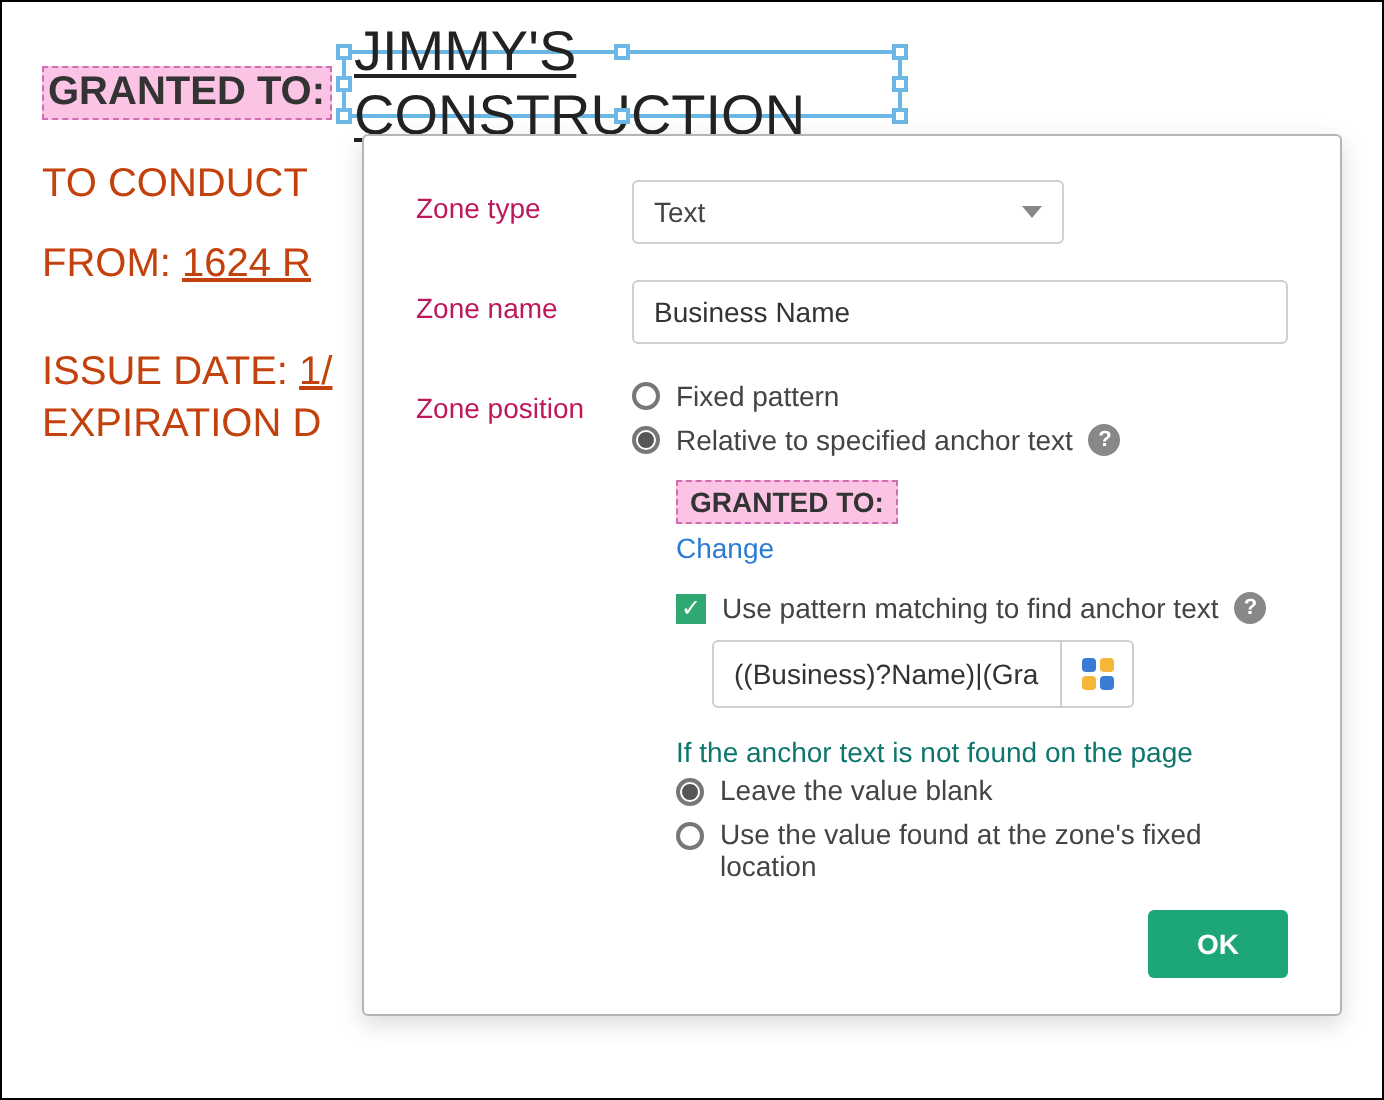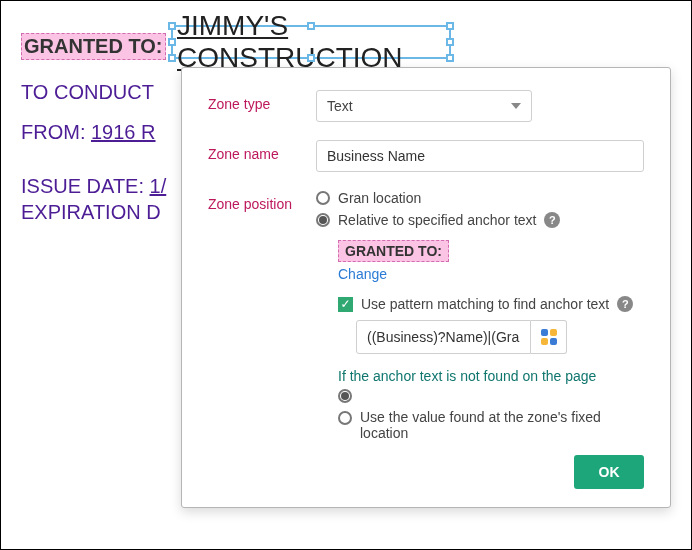--- a/index.html
+++ b/index.html
@@ -13,21 +13,21 @@
     width: 692px;
     height: 550px;
     position: relative;
     border: 1px solid #000;
     background: #fff;
     overflow: hidden;
   }
   .doc-text {
     position: absolute;
     font-size: 20px;
-    color: #4c1d95;
+    color: #c2410c;
     white-space: nowrap;
   }
   .granted-label {
     left: 20px;
     top: 32px;
     font-weight: 700;
     color: #333;
     background: #fbc3e4;
     border: 1px dashed #d36bb0;
     padding: 1px 2px;
@@ -264,21 +264,21 @@
     <div class="handle h-tr"></div>
     <div class="handle h-ml"></div>
     <div class="handle h-mr"></div>
     <div class="handle h-bl"></div>
     <div class="handle h-bm"></div>
     <div class="handle h-br"></div>
   </div>
 
   <div class="doc-text l1">TO CONDUCT </div>
   <div class="doc-text l2">
-    <span>FROM: </span><span class="ul">1916 R</span>
+    <span>FROM: </span><span class="ul">1624 R</span>
   </div>
   <div class="doc-text l3">
     <span>ISSUE DATE: </span><span class="ul">1/</span>
   </div>
   <div class="doc-text l4">EXPIRATION D</div>
 
   <div class="popover clearfix">
 
     <div class="row">
       <div class="rlabel">Zone type</div>
@@ -296,21 +296,21 @@
         <input class="textinput" value="Business Name" style="">
       </div>
     </div>
 
     <div class="row" style="margin-bottom:0;">
       <div class="rlabel">Zone position</div>
       <div class="rcontent">
 
         <div class="radio-row">
           <span class="radio"></span>
-          <span>Gran location</span>
+          <span>Fixed pattern</span>
         </div>
 
         <div class="radio-row">
           <span class="radio checked"></span>
           <span>Relative to specified anchor text</span>
           <span class="help">?</span>
         </div>
 
         <div class="anchor-badge">GRANTED TO:</div>
         <span class="change-link">Change</span>
@@ -331,20 +331,21 @@
                 <span class="gi4"></span>
             </span>
           </div>
         </div>
 
         <div class="subhead">If the anchor text is not found on the page</div>
 
         <div class="notfound-radios">
           <div class="radio-row">
             <span class="radio checked"></span>
+            <span>Leave the value blank</span>
           </div>
           <div class="radio-row">
             <span class="radio"></span>
             <span>Use the value found at the zone's fixed location</span>
           </div>
         </div>
 
       </div>
     </div>
 

